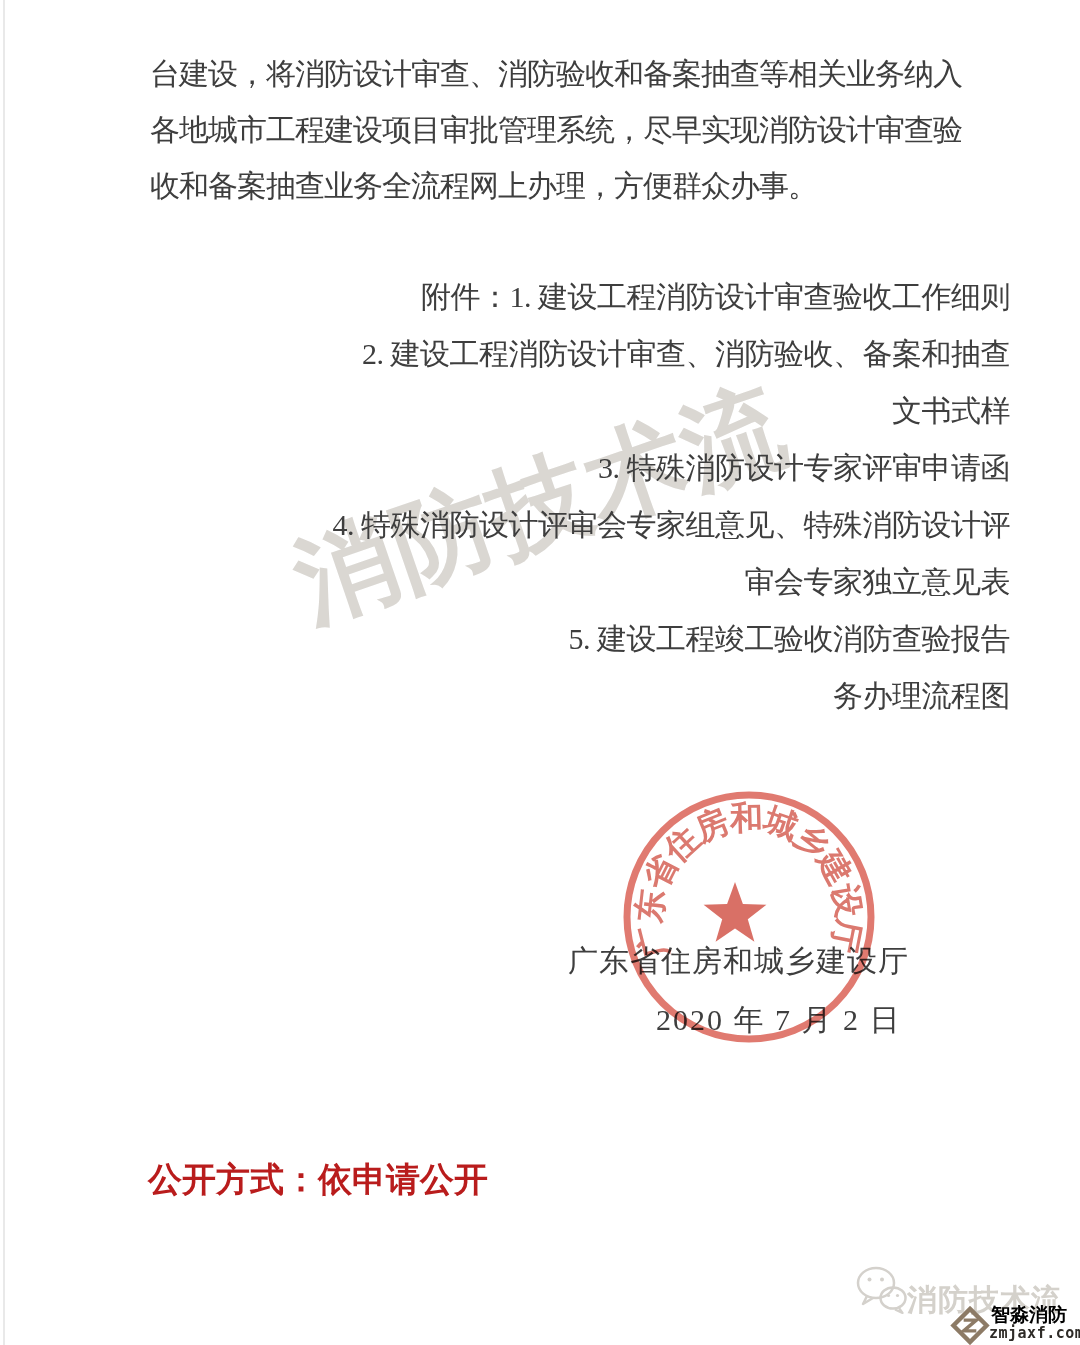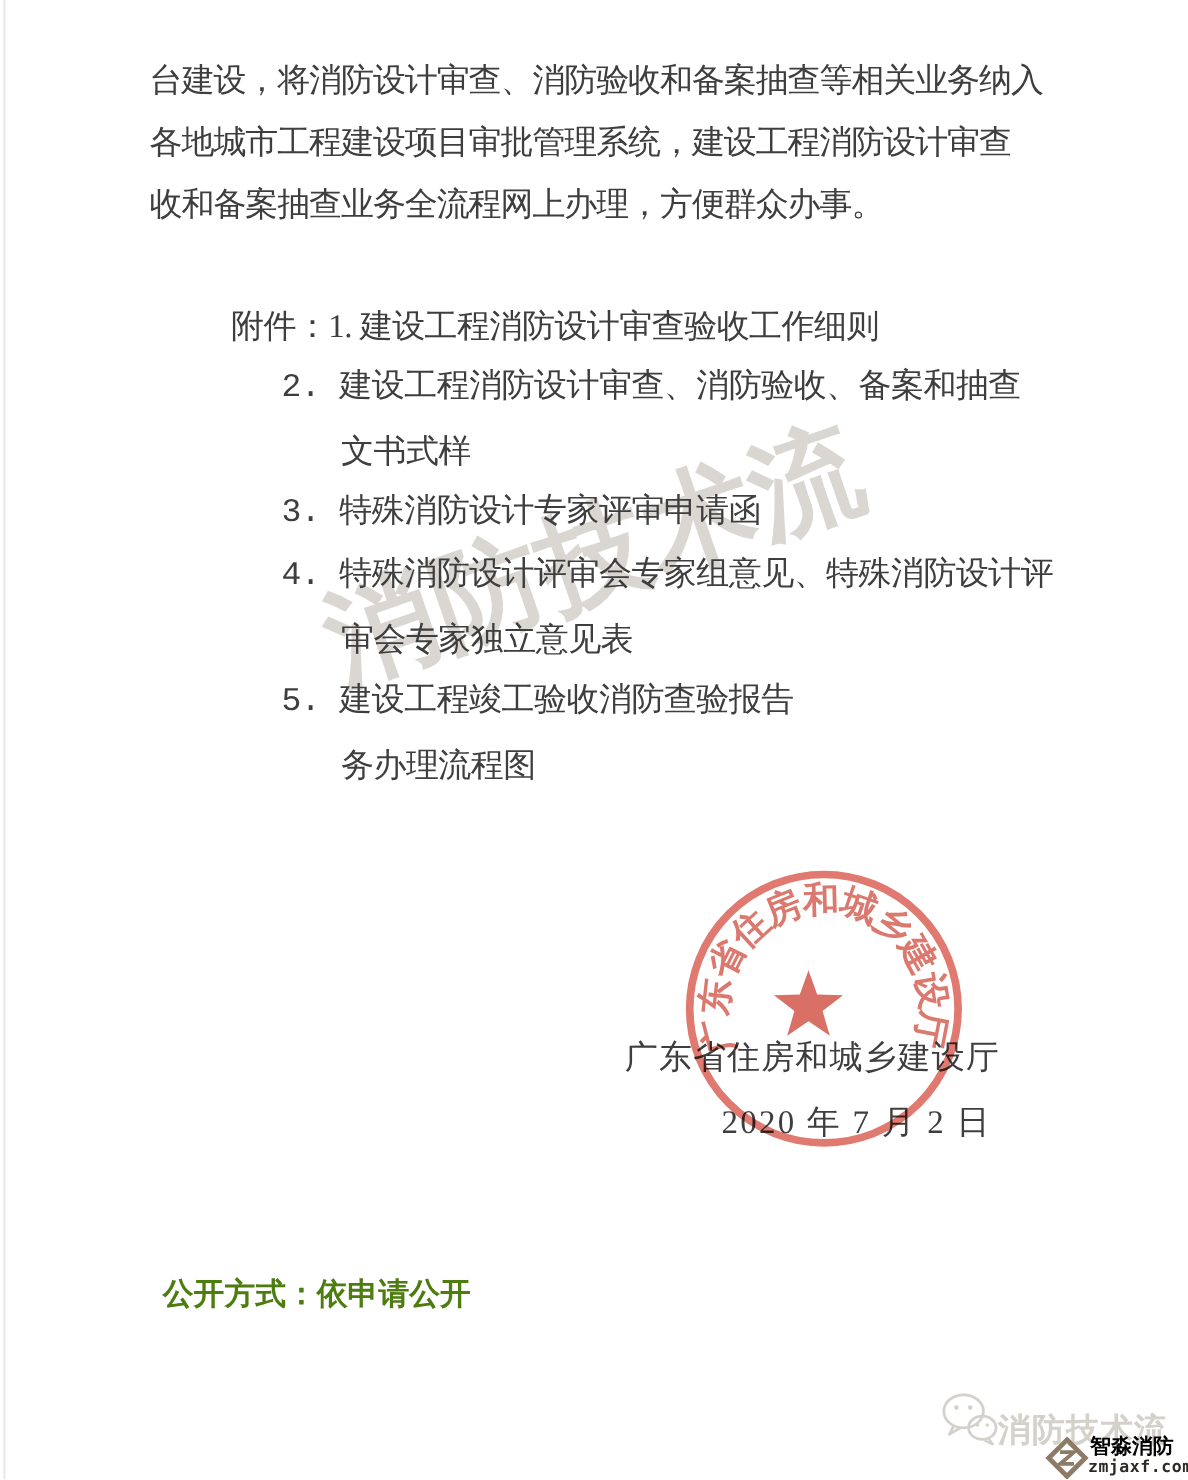--- a/index.html
+++ b/index.html
@@ -21,31 +21,31 @@
     position:absolute;left:541px;top:506px;
     transform:translate(-50%,-50%) rotate(-19deg);
     font-size:100px;font-weight:bold;
     color:#d6d3ce;letter-spacing:2px;white-space:nowrap;
     z-index:0;opacity:.9;
     font-family:"Liberation Serif",serif;
   }
   .content{position:relative;z-index:1;}
   
   .paragraph{
-    position:absolute;left:136px;top:46px;width:840px;
+    position:absolute;left:150px;top:46px;width:840px;
     font-size:30px;line-height:56px;letter-spacing:-1px;
   }
   .paragraph div{white-space:nowrap;}
   
   .attachments{
     position:absolute;left:210px;top:268px;width:800px;
     font-size:30px;line-height:57px;letter-spacing:-0.5px;
   }
-  .att-row{white-space:nowrap;}
-  .att-num{margin-left:46px;font-family:Liberation Mono, monospace;}
+  .att-row{white-space:nowrap;text-align:right;}
+  .att-num{margin-left:46px;}
   .att-cont{margin-left:100px;}
   
   .sig-agency{
     position:absolute;left:568px;top:941px;
     font-size:30px;letter-spacing:1px;white-space:nowrap;z-index:1;
   }
   .sig-date{
     position:absolute;left:638px;top:1000px;
     font-size:30px;letter-spacing:2px;white-space:nowrap;z-index:1;margin-left:18px;
   }
@@ -55,21 +55,21 @@
     z-index:2;mix-blend-mode:multiply;opacity:.88;
     filter:blur(.5px);pointer-events:none;
   }
   .seal text{
     font-family:"Liberation Serif",serif;
     font-size:33px;fill:#cf4a3e;font-weight:bold;
   }
   
   .disclosure{
     position:absolute;left:148px;top:1157px;
-    font-size:28px;font-weight:bold;color:#4d7c0f;
+    font-size:34px;font-weight:bold;color:#b91c1c;
     font-family:Liberation Serif, serif;
     white-space:nowrap;
   }
   
   .wechat-icon{position:absolute;left:856px;top:1266px;z-index:1;}
   .corner-watermark{
     position:absolute;left:907px;top:1280px;
     font-size:30px;font-weight:bold;color:#d4d1cb;letter-spacing:1px;
     font-family:"Liberation Sans",sans-serif;white-space:nowrap;z-index:1;
   }
@@ -91,21 +91,21 @@
 <div class="page">
 
   <div class="scan-edge"></div>
 
   <div class="watermark-main">消防技术流</div>
 
   <div class="content">
 
     <div class="paragraph">
       <div>台建设，将消防设计审查、消防验收和备案抽查等相关业务纳入</div>
-      <div>各地城市工程建设项目审批管理系统，建设工程消防设计审查</div>
+      <div>各地城市工程建设项目审批管理系统，尽早实现消防设计审查验</div>
       <div>收和备案抽查业务全流程网上办理，方便群众办事。</div>
     </div>
 
     <div class="attachments">
       <div class="att-row">
         <span>附件：</span><span>1. 建设工程消防设计审查验收工作细则</span>
       </div>
       <div class="att-row att-num">2. 建设工程消防设计审查、消防验收、备案和抽查</div>
       <div class="att-row att-cont">文书式样</div>
       <div class="att-row att-num">3. 特殊消防设计专家评审申请函</div>

